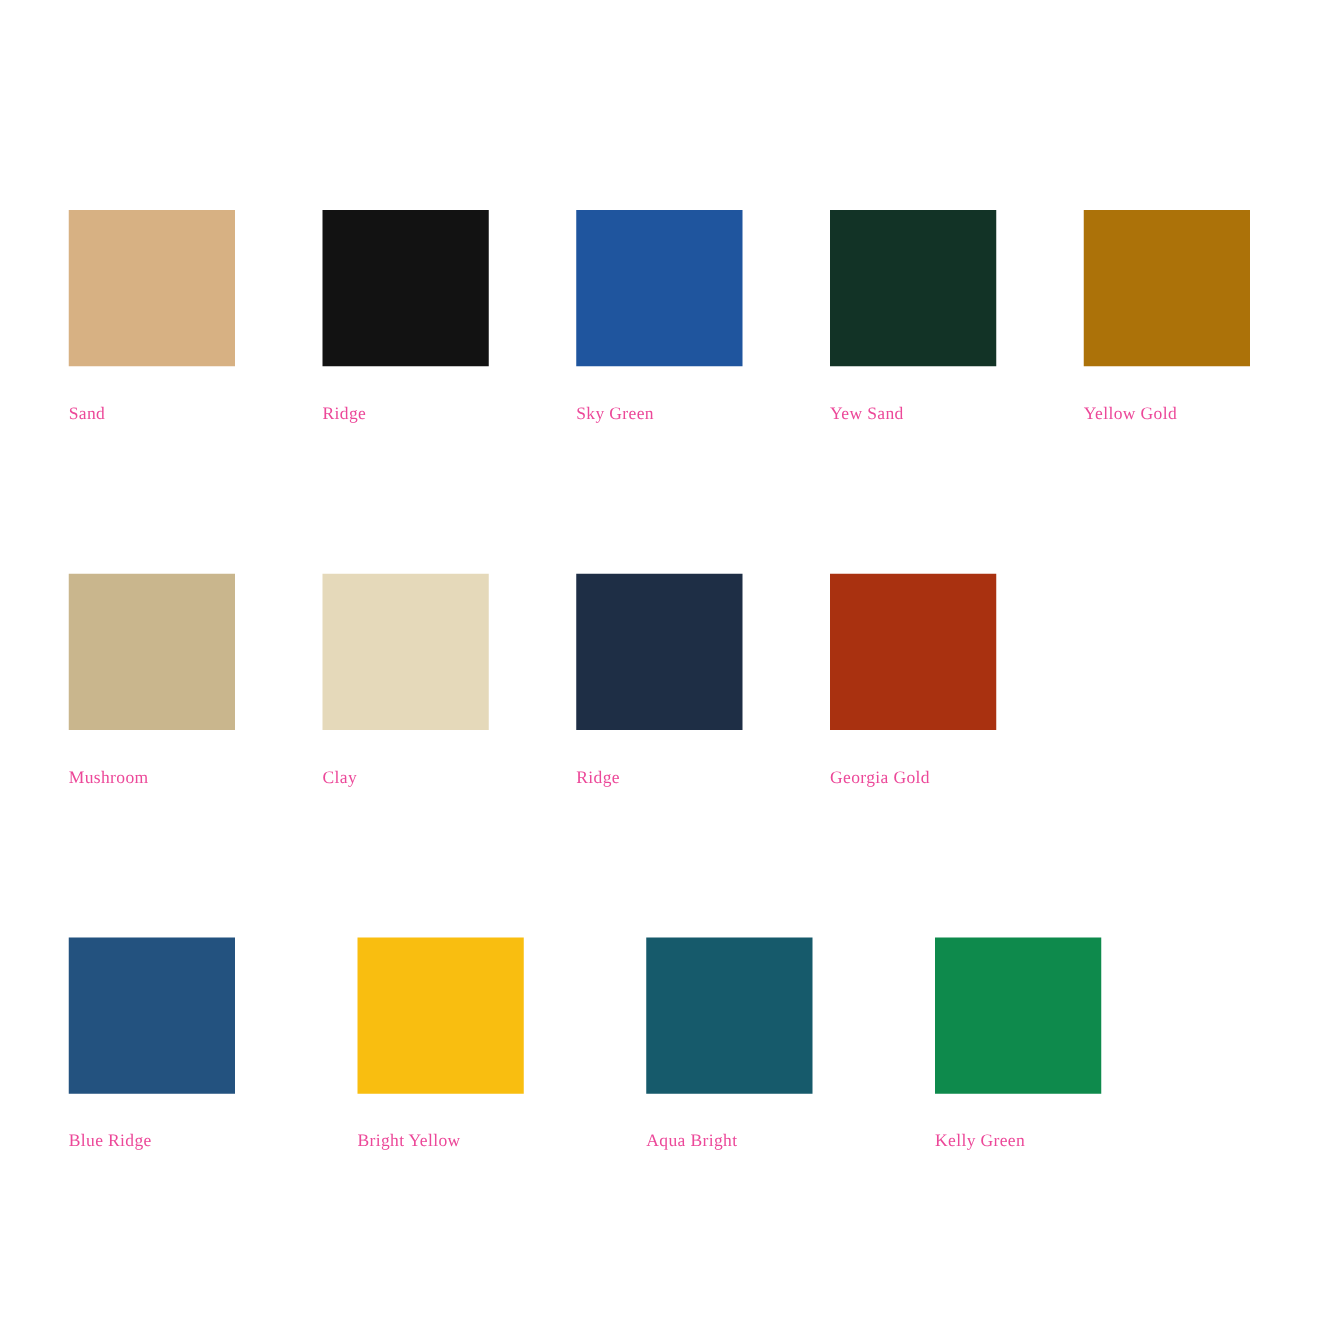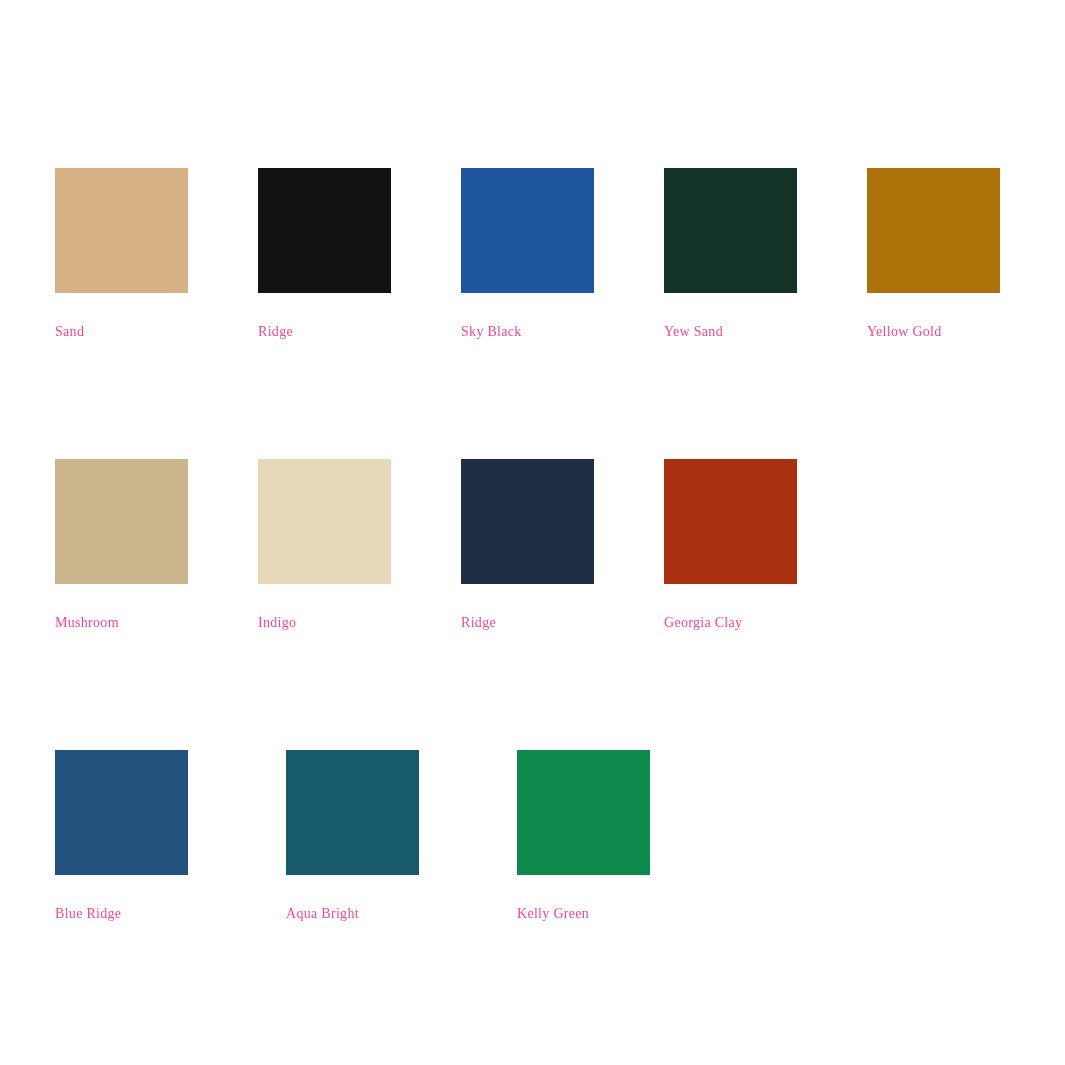--- a/index.html
+++ b/index.html
@@ -68,55 +68,59 @@
     <div class="swatch-cell">
       <span class="swatch-chip" style="background:#D7B183"></span>
       <span class="swatch-label">Sand</span>
     </div>
     <div class="swatch-cell">
       <span class="swatch-chip" style="background:#121212"></span>
       <span class="swatch-label">Ridge</span>
     </div>
     <div class="swatch-cell">
       <span class="swatch-chip" style="background:#1F559E"></span>
-      <span class="swatch-label">Sky Black</span>
+      <span class="swatch-label">Sky Green</span>
     </div>
     <div class="swatch-cell">
       <span class="swatch-chip" style="background:#123326"></span>
       <span class="swatch-label">Yew Sand</span>
     </div>
     <div class="swatch-cell">
       <span class="swatch-chip" style="background:#AC7209"></span>
       <span class="swatch-label">Yellow Gold</span>
     </div>
   </div>
 
   <div class="swatch-row">
     <div class="swatch-cell">
       <span class="swatch-chip" style="background:#C9B68D"></span>
       <span class="swatch-label">Mushroom</span>
     </div>
     <div class="swatch-cell">
       <span class="swatch-chip" style="background:#E5D9BA"></span>
-      <span class="swatch-label">Indigo</span>
+      <span class="swatch-label">Clay</span>
     </div>
     <div class="swatch-cell">
       <span class="swatch-chip" style="background:#1E2E45"></span>
       <span class="swatch-label">Ridge</span>
     </div>
     <div class="swatch-cell">
       <span class="swatch-chip" style="background:#A93110"></span>
-      <span class="swatch-label">Georgia Clay</span>
+      <span class="swatch-label">Georgia Gold</span>
     </div>
   </div>
 
   <div class="swatch-row">
     <div class="swatch-cell">
       <span class="swatch-chip" style="background:#23527F"></span>
       <span class="swatch-label">Blue Ridge</span>
+    </div>
+    <div class="swatch-cell">
+      <span class="swatch-chip" style="background:#F9BE10"></span>
+      <span class="swatch-label">Bright Yellow</span>
     </div>
     <div class="swatch-cell">
       <span class="swatch-chip" style="background:#165A6B"></span>
       <span class="swatch-label">Aqua Bright</span>
     </div>
     <div class="swatch-cell">
       <span class="swatch-chip" style="background:#0E8A4C"></span>
       <span class="swatch-label">Kelly Green</span>
     </div>
   </div>

